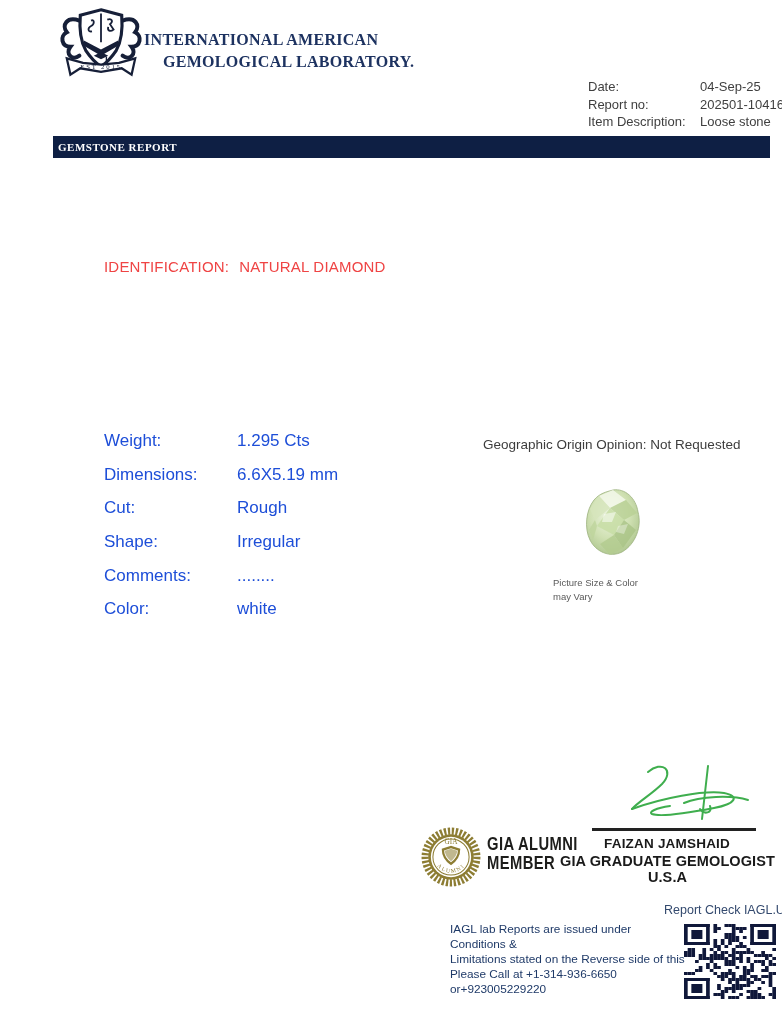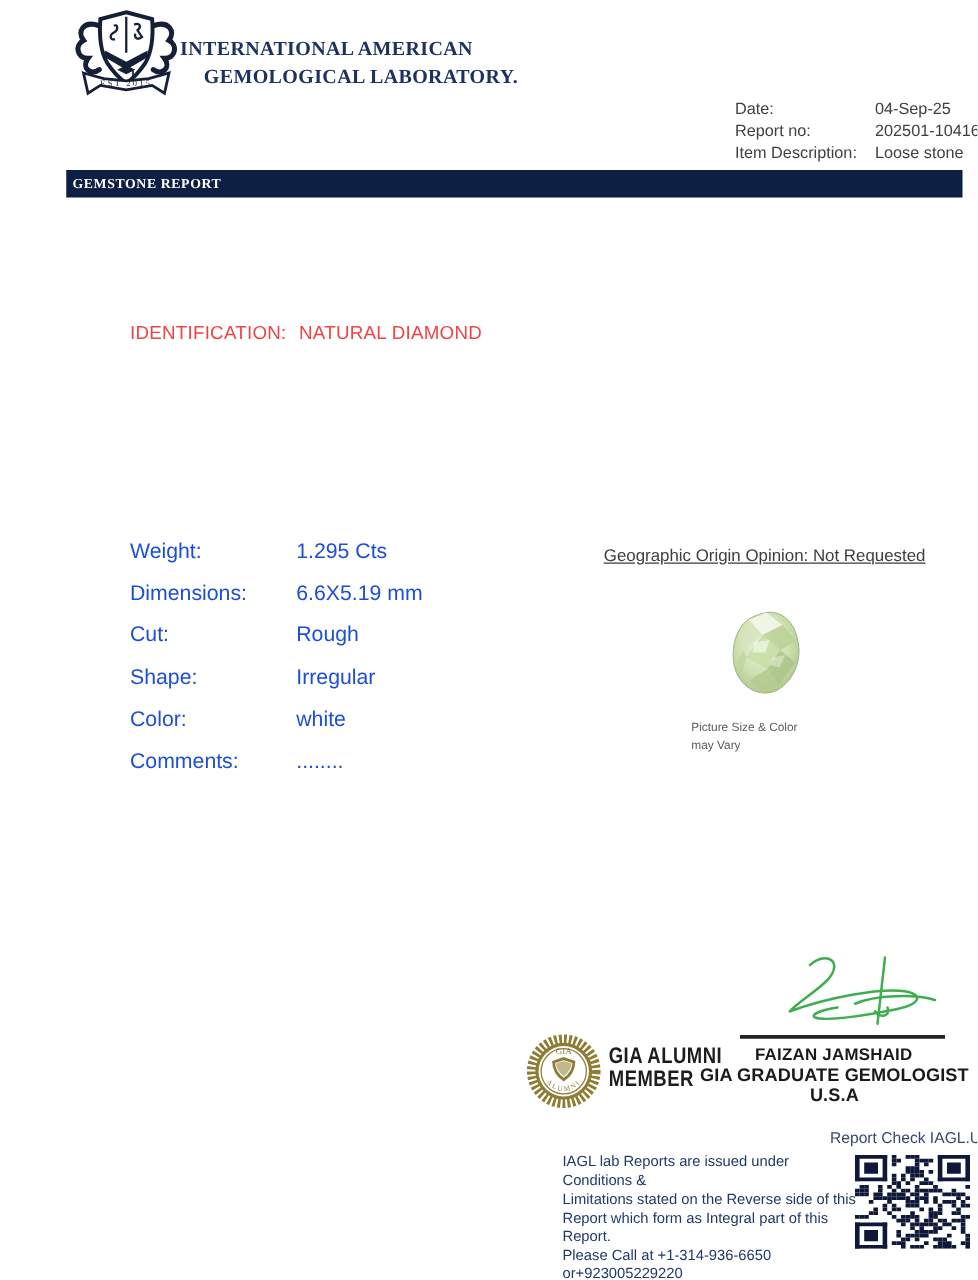--- a/index.html
+++ b/index.html
@@ -32,21 +32,21 @@
     line-height:22px;padding-left:5px;box-sizing:border-box;letter-spacing:.5px;
   }
   
   .ident{position:absolute;left:104px;top:258px;font-size:15px;color:#ef4444;letter-spacing:.2px;}
   .ident .val{margin-left:10px;}
   
   .specs{position:absolute;left:104px;top:431px;}
   .spec-row{display:flex;height:33.7px;align-items:flex-start;font-size:17px;color:#1d4ed8;}
   .spec-row .lbl{width:133px;}
   
-  .origin{position:absolute;left:483px;top:437px;font-size:13.5px;color:#3d3d3d;text-decoration:underline;}
+  .origin{position:absolute;left:483px;top:437px;font-size:13.5px;color:#3d3d3d;}
   .stone{position:absolute;left:580px;top:486px;width:66px;height:76px;}
   .pic-note{
     position:absolute;left:553px;top:576px;width:120px;text-align:left;
     font-size:9.5px;line-height:14px;color:#5a5a5a;
   }
   
   .sig-img{position:absolute;left:612px;top:762px;width:155px;height:66px;}
   .sig-line{position:absolute;left:592px;top:828px;width:164px;height:2.5px;background:#222222;}
   .sig-name{
     position:absolute;left:577px;top:836px;width:180px;text-align:center;
@@ -133,26 +133,26 @@
     </div>
     <div class="spec-row">
       <span class="lbl">Cut:</span>
       <span class="val">Rough</span>
     </div>
     <div class="spec-row">
       <span class="lbl">Shape:</span>
       <span class="val">Irregular</span>
     </div>
     <div class="spec-row">
+      <span class="lbl">Comments:</span>
+      <span class="val">........</span>
+    </div>
+    <div class="spec-row">
       <span class="lbl">Color:</span>
       <span class="val">white</span>
-    </div>
-    <div class="spec-row">
-      <span class="lbl">Comments:</span>
-      <span class="val">........</span>
     </div>
   </div>
 
   <div class="origin">Geographic Origin Opinion: Not Requested</div>
 
   <svg class="stone" viewBox="0 0 66 76" xmlns="http://www.w3.org/2000/svg">
     <defs>
       <radialGradient id="stg" cx="45%" cy="38%" r="70%">
         <stop offset="0%" stop-color="#eef5e2"></stop>
         <stop offset="55%" stop-color="#cfe0b2"></stop>
@@ -208,21 +208,20 @@
   <div class="gia-text">
     <div>GIA ALUMNI</div>
     <div>MEMBER</div>
   </div>
 
   <div class="report-check">Report Check IAGL.US</div>
 
   <div class="disclaimer">
     <div>IAGL lab Reports are issued under Conditions &amp;</div>
     <div>Limitations stated on the Reverse side of this</div>
-    <div>Report which form as Integral part of this Report.</div>
     <div>Please Call at +1-314-936-6650 or+923005229220</div>
 
   </div>
 
   <div class="qr">
     <svg id="qr-svg" viewBox="0 0 25 25" preserveAspectRatio="none" xmlns="http://www.w3.org/2000/svg" style="fill:#10183a">
         <rect x="0" y="0" width="7" height="1"></rect>
         <rect x="0" y="6" width="7" height="1"></rect>
         <rect x="0" y="0" width="1" height="7"></rect>
         <rect x="6" y="0" width="1" height="7"></rect>

